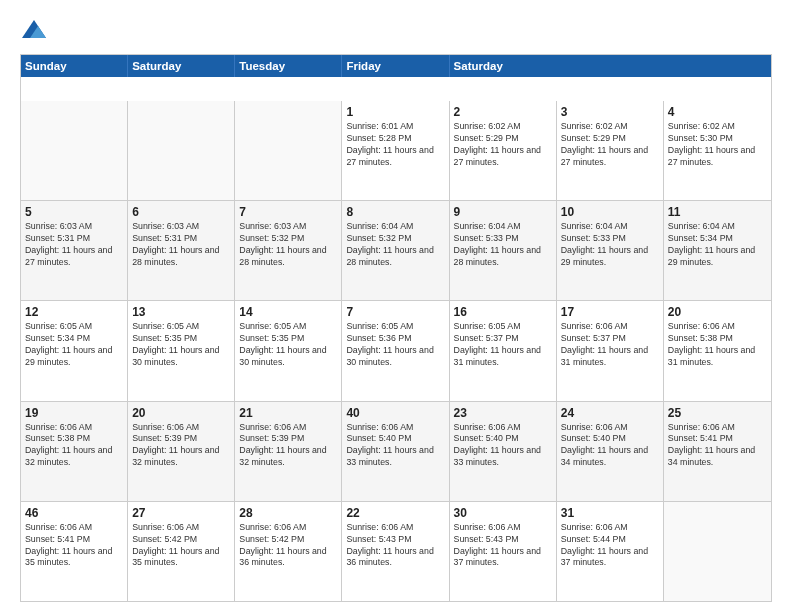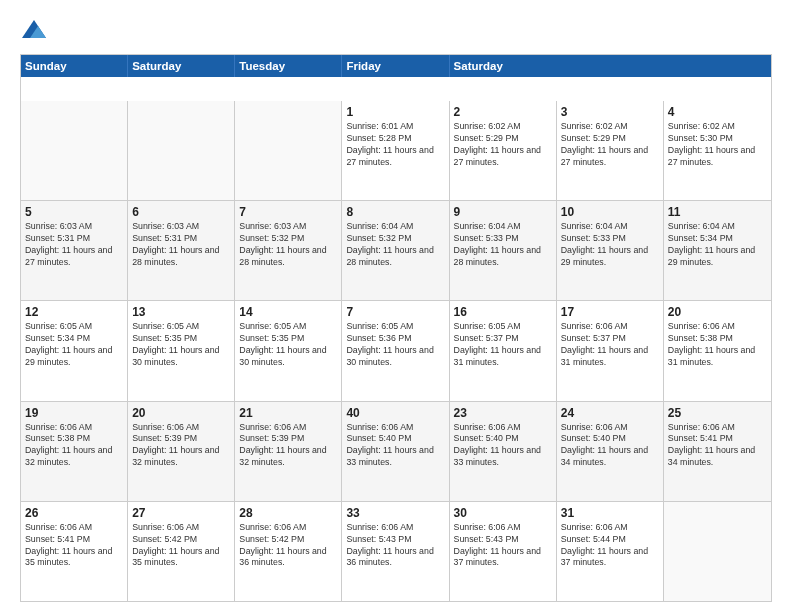--- a/index.html
+++ b/index.html
@@ -303,39 +303,39 @@
           </div>
           <div class="cal-cell">
             <div class="day-num">25</div>
             <div class="day-info" style="white-space: pre-line;">Sunrise: 6:06 AM
 Sunset: 5:41 PM
 Daylight: 11 hours and 34 minutes.</div>
           </div>
         </div>
         <div class="cal-row">
           <div class="cal-cell">
-            <div class="day-num">26</div>
+            <div class="day-num">46</div>
             <div class="day-info" style="white-space: pre-line;">Sunrise: 6:06 AM
 Sunset: 5:41 PM
 Daylight: 11 hours and 35 minutes.</div>
           </div>
           <div class="cal-cell">
             <div class="day-num">27</div>
             <div class="day-info" style="white-space: pre-line;">Sunrise: 6:06 AM
 Sunset: 5:42 PM
 Daylight: 11 hours and 35 minutes.</div>
           </div>
           <div class="cal-cell">
             <div class="day-num">28</div>
             <div class="day-info" style="white-space: pre-line;">Sunrise: 6:06 AM
 Sunset: 5:42 PM
 Daylight: 11 hours and 36 minutes.</div>
           </div>
           <div class="cal-cell">
-            <div class="day-num">33</div>
+            <div class="day-num">22</div>
             <div class="day-info" style="white-space: pre-line;">Sunrise: 6:06 AM
 Sunset: 5:43 PM
 Daylight: 11 hours and 36 minutes.</div>
           </div>
           <div class="cal-cell">
             <div class="day-num">30</div>
             <div class="day-info" style="white-space: pre-line;">Sunrise: 6:06 AM
 Sunset: 5:43 PM
 Daylight: 11 hours and 37 minutes.</div>
           </div>

